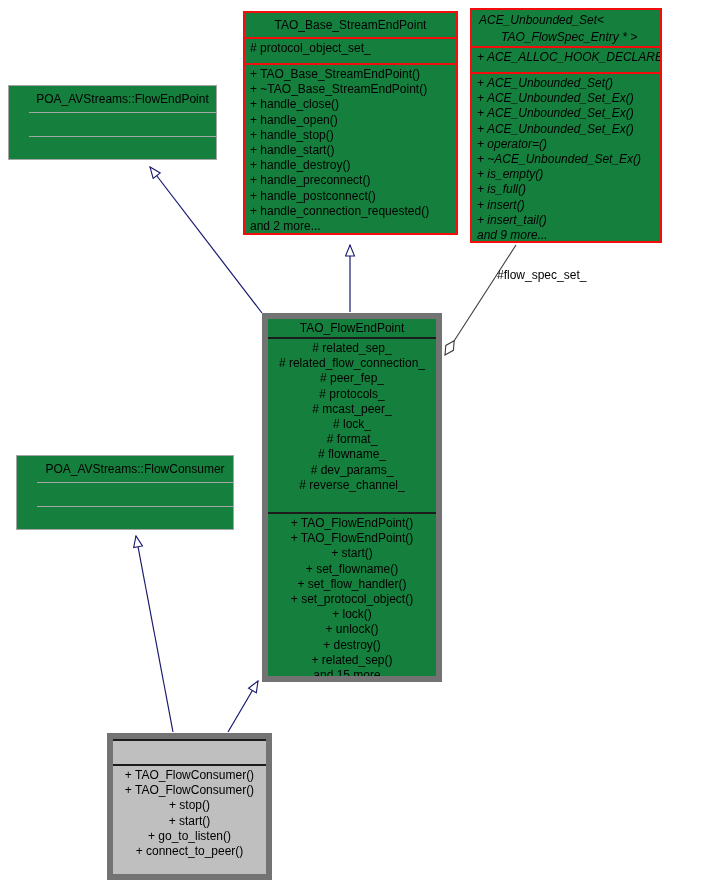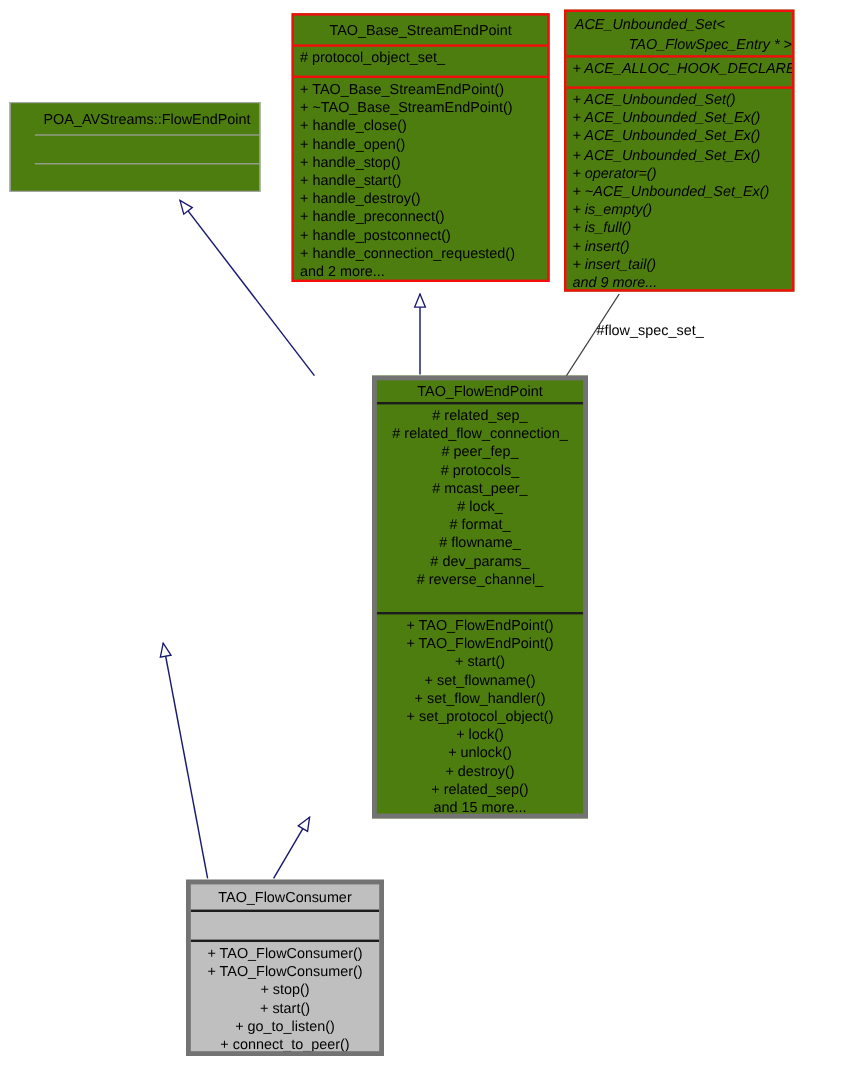--- a/index.html
+++ b/index.html
@@ -3,43 +3,43 @@
 <meta charset="utf-8">
 <style>
   html,body { margin:0; padding:0; background:#ffffff; }
   .canvas {
     position:relative; width:717px; height:888px; background:#ffffff;
     font-family:"Liberation Sans","DejaVu Sans",sans-serif;
     color:#000000; overflow:hidden;
   }
   .edges { position:absolute; left:0; top:0; z-index:1; }
   .box {
-    position:absolute; z-index:2; background:#4d7c0f;
+    position:absolute; z-index:2; background:#15803d;
     box-sizing:border-box; overflow:hidden; font-size:12px;
   }
   .box .title { text-align:center; white-space:nowrap; }
   .sec { box-sizing:border-box; overflow:hidden; }
   .mrow { white-space:nowrap; line-height:15.2px; }
 
   
   .gray { border:1px solid #a5a5a5;padding-left:20px; }
   .gray .title { height:26px; line-height:26px; }
   .gray .sec { border-top:1px solid #a5a5a5; height:24px; }
 
   
   .red { border:2px solid #f40d0d; }
   .red .title { height:24px; line-height:24px; }
   .red .title2 { padding:2px 0 0 7px; text-align:left; }
   .red .title2 div { line-height:17px; white-space:nowrap; }
-  .red .title2 .tline2 { padding-left:22px;text-align:right; }
+  .red .title2 .tline2 { padding-left:22px; }
   .red .sec { border-top:2px solid #f40d0d; padding:2px 5px; }
   .red .attrs { height:26px; }
 
   
-  .blk { border:4px solid #737373;margin-left:48px; }
+  .blk { border:6px solid #737373; }
   .blk .title { height:18px; line-height:18px; }
   .blk .sec { border-top:2px solid #1c1c1c; padding:2px 4px;text-align:center; }
 
   .focus { background:#bfbfbf; }
   .focus .title { height:21px; line-height:22px; }
   .focus .empty { height:25px; padding:0; }
 
   .edge-label {
     position:absolute; z-index:3; font-size:12px; white-space:nowrap;
   }
@@ -138,23 +138,27 @@
         <div class="mrow">+ set_flow_handler()</div>
         <div class="mrow">+ set_protocol_object()</div>
         <div class="mrow">+ lock()</div>
         <div class="mrow">+ unlock()</div>
         <div class="mrow">+ destroy()</div>
         <div class="mrow">+ related_sep()</div>
         <div class="mrow">and 15 more...</div>
       </div>
   </div>
 
+  <div class="box gray" style="left:16px; top:455px; width:218px; height:75px;">
+    <div class="title">POA_AVStreams::FlowConsumer</div>
+    <div class="sec"></div>
+    <div class="sec"></div>
+  </div>
 
   <div class="box blk focus" style="left:107px; top:733px; width:165px; height:147px;">
-    <div class="title">TAO_FlowConsumer</div>
     <div class="sec empty"></div>
     <div class="sec">
         <div class="mrow">+ TAO_FlowConsumer()</div>
         <div class="mrow">+ TAO_FlowConsumer()</div>
         <div class="mrow">+ stop()</div>
         <div class="mrow">+ start()</div>
         <div class="mrow">+ go_to_listen()</div>
         <div class="mrow">+ connect_to_peer()</div>
       </div>
   </div>

